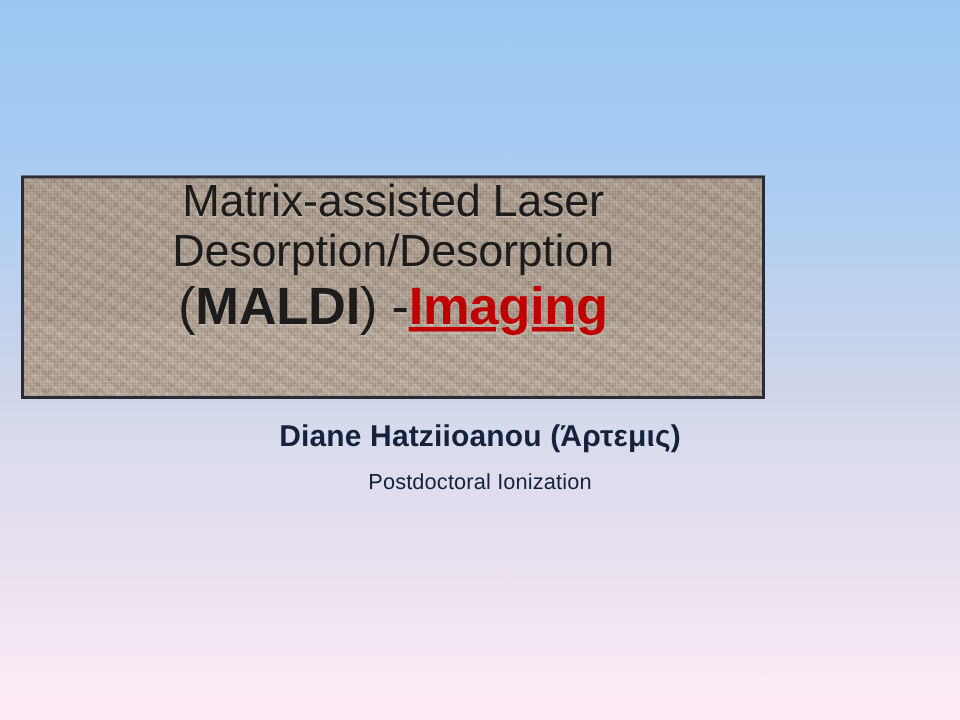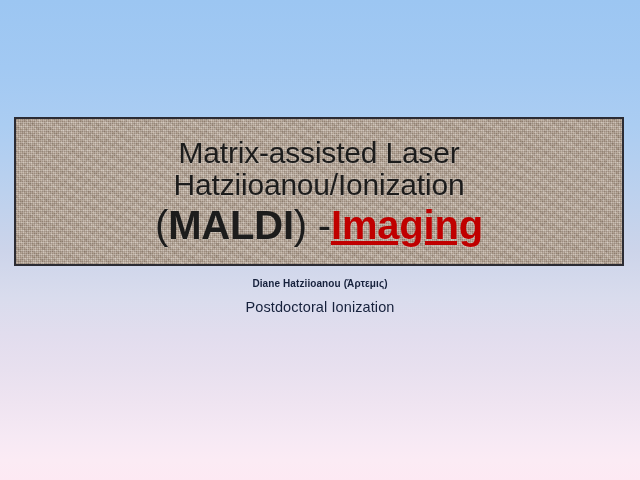--- a/index.html
+++ b/index.html
@@ -32,29 +32,28 @@
         #fbebf4 96%,
         #fde9f3 100%);
     overflow: hidden;
   }
 
   
   .title-box {
     position: absolute;
     left: 14px;
     top: 117px;
-    width: 610px;
+    width: 496px;
     height: 149px;
     box-sizing: border-box;
     border: 2px solid #2b2b33;
     background-color: #b3a292;
     display: flex;
     flex-direction: column;
     align-items: center;
-    justify-content: center;
     overflow: hidden;
   }
   
   .title-box::before {
     content: "";
     position: absolute;
     left: -10%;
     top: -10%;
     width: 120%;
     height: 120%;
@@ -101,21 +100,21 @@
     font-size: 30px;
     font-weight: 400;
     letter-spacing: -0.2px;
     white-space: nowrap;
     margin: 0;
     padding: 1px 0;
     text-shadow: 0 1px 0 rgba(255,255,255,0.20);
   }
 
   .title-line-3 {
-    font-size: 40px;
+    font-size: 35px;
     padding-top: 3px;
   }
   .maldi-paren {
     font-weight: 400;
   }
   .maldi-bold {
     font-weight: bold;
   }
   .dash {
     font-weight: 400;
@@ -132,21 +131,21 @@
   
   .subtitle-block {
     position: absolute;
     left: 0;
     top: 276px;
     width: 640px;
     text-align: center;
   }
   .author-name {
     display: block;
-    font-size: 10px;
+    font-size: 20px;
     font-weight: bold;
     color: #16213c;
     letter-spacing: 0.1px;
     line-height: 1.5;
   }
   .author-role {
     display: block;
     font-size: 14.5px;
     font-weight: 400;
     color: #16213c;
@@ -158,21 +157,21 @@
 </head>
 <body>
 
 <div class="slide">
 
   <div class="title-box">
     <div class="title-lines">
 
       <span class="title-line title-line-1">Matrix-assisted Laser</span>
 
-      <span class="title-line title-line-2">Hatziioanou/Ionization</span>
+      <span class="title-line title-line-2">Desorption/Desorption</span>
 
       <span class="title-line title-line-3"><span class="maldi-paren">(</span><span class="maldi-bold">MALDI</span><span class="maldi-paren">)</span><span class="dash"> -</span><span class="imaging">Imaging</span></span>
 
     </div>
   </div>
 
   <div class="subtitle-block">
     <span class="author-name">Diane Hatziioanou (Άρτεμις)</span>
     <span class="author-role">Postdoctoral Ionization</span>
   </div>

